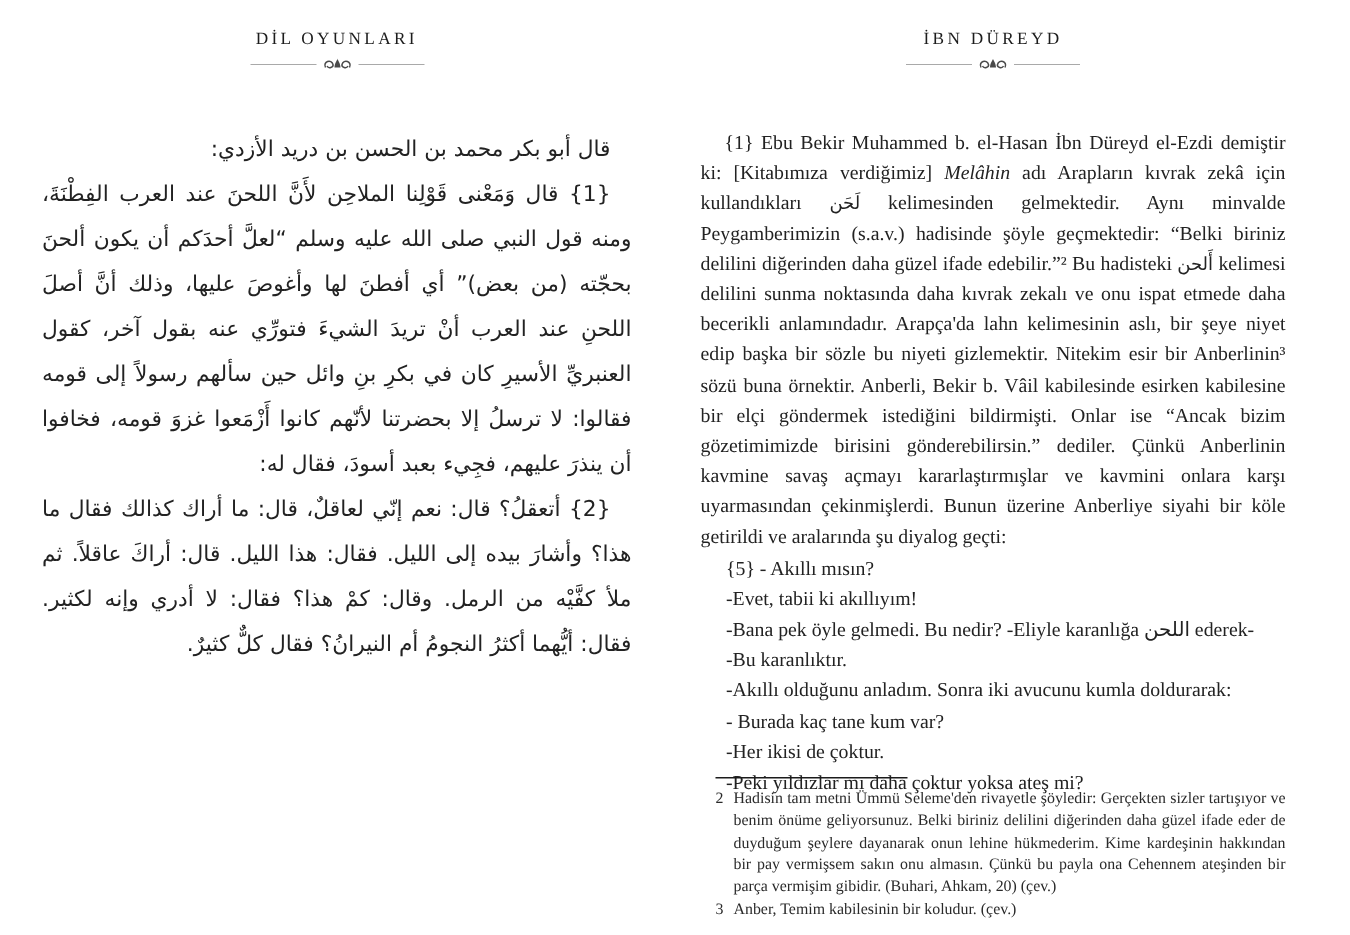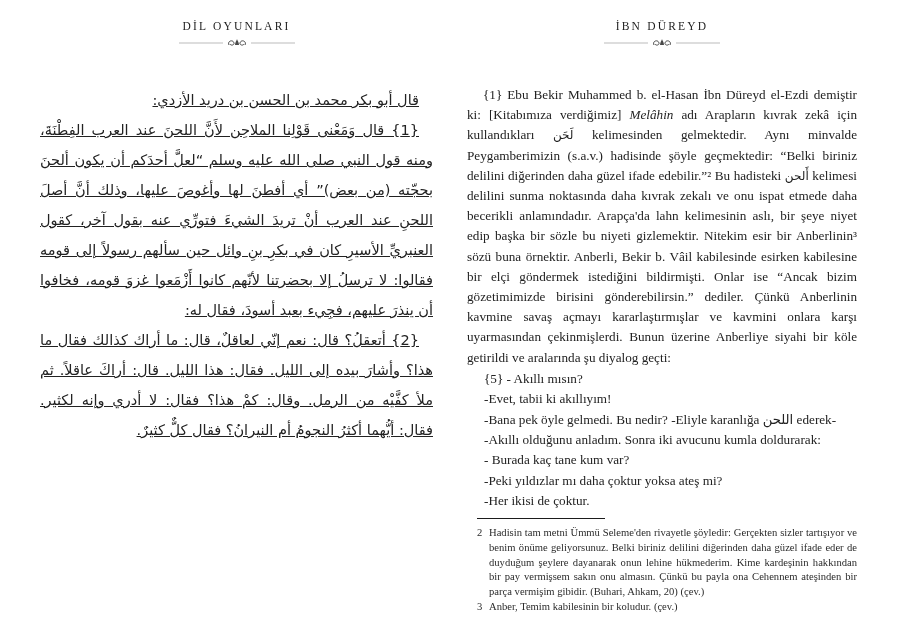--- a/index.html
+++ b/index.html
@@ -6,21 +6,21 @@
   body {
     width: 900px; height: 623px;
     background: #ffffff;
     position: relative;
     overflow: hidden;
     font-family: "Liberation Serif", serif;
     color: #232323;
     -webkit-font-smoothing: antialiased;
   }
   .page { position: absolute; top: 20px; }
-  .page-left  { left: 40px;  width: 393px; height: 592px; }
+  .page-left  { left: 28px;  width: 393px; height: 592px; }
   .page-right { left: 467px; width: 390px; height: 592px; }
 
   .running-head {
     text-align: center;
     font-size: 11.5px;
     letter-spacing: 2.2px;
     font-variant: small-caps;
     color: #1d1d1d;
     font-family: "Liberation Serif", serif;
   }
@@ -34,21 +34,20 @@
 
   
   .arabic-block {
     margin-top: 36px;
     direction: rtl;
     text-align: justify;
     font-family: "DejaVu Sans", sans-serif;
     font-size: 14.5px;
     line-height: 30px;
     color: #222222;
-    text-decoration: underline;
   }
   .arabic-block p { margin: 0; text-indent: 14px; }
   .arabic-block p.intro { text-align: right; }
 
   
   .turkish-block {
     margin-top: 36px;
     font-size: 13.2px;
     line-height: 20.2px;
     text-align: justify;
@@ -120,24 +119,25 @@
 
     <div class="turkish-block">
       <p class="body-para">
         <span>{1} Ebu Bekir Muhammed b. el-Hasan İbn Düreyd el-Ezdi demiştir ki: [Kitabımıza verdiğimiz] </span><span class="book-title">Melâhin</span><span> adı Arapların kıvrak zekâ için kullandıkları </span><span class="inline-arabic">لَحَن</span><span> kelimesinden gelmektedir. Aynı minvalde Peygamberimizin (s.a.v.) hadisinde şöyle geçmektedir: “Belki biriniz delilini diğerinden daha güzel ifade edebilir.”² Bu hadisteki </span><span class="inline-arabic">أَلحن</span><span> kelimesi delilini sunma noktasında daha kıvrak zekalı ve onu ispat etmede daha becerikli anlamındadır. Arapça'da lahn kelimesinin aslı, bir şeye niyet edip başka bir sözle bu niyeti gizlemektir. Nitekim esir bir Anberlinin³ sözü buna örnektir. Anberli, Bekir b. Vâil kabilesinde esirken kabilesine bir elçi göndermek istediğini bildirmişti. Onlar ise “Ancak bizim gözetimimizde birisini gönderebilirsin.” dediler. Çünkü Anberlinin kavmine savaş açmayı kararlaştırmışlar ve kavmini onlara karşı uyarmasından çekinmişlerdi. Bunun üzerine Anberliye siyahi bir köle getirildi ve aralarında şu diyalog geçti:</span>
       </p>
 
       <div class="dialog">
         <p>{5} - Akıllı mısın?</p>
         <p>-Evet, tabii ki akıllıyım!</p>
         <p>-Bana pek öyle gelmedi. Bu nedir? -Eliyle karanlığa اللحن ederek-</p>
+        <p>-Bu karanlıktır.</p>
         <p>-Akıllı olduğunu anladım. Sonra iki avucunu kumla doldurarak:</p>
         <p>- Burada kaç tane kum var?</p>
+        <p>-Her ikisi de çoktur.</p>
         <p>-Peki yıldızlar mı daha çoktur yoksa ateş mi?</p>
-        <p>-Her ikisi de çoktur.</p>
       </div>
     </div>
 
     <div class="footnotes">
       <div class="fn-rule"></div>
       <div class="fn-row">
         <span class="fn-num">2</span>
         <span class="fn-text">Hadisin tam metni Ümmü Seleme'den rivayetle şöyledir: Gerçekten sizler tartışıyor ve benim önüme geliyorsunuz. Belki biriniz delilini diğerinden daha güzel ifade eder de duyduğum şeylere dayanarak onun lehine hükmederim. Kime kardeşinin hakkından bir pay vermişsem sakın onu almasın. Çünkü bu payla ona Cehennem ateşinden bir parça vermişim gibidir. (Buhari, Ahkam, 20) (çev.)</span>
       </div>
       <div class="fn-row">

